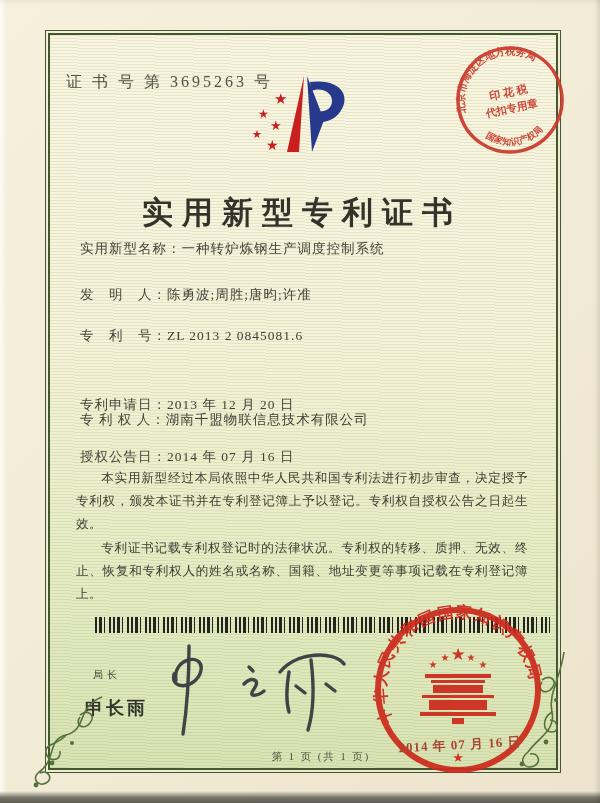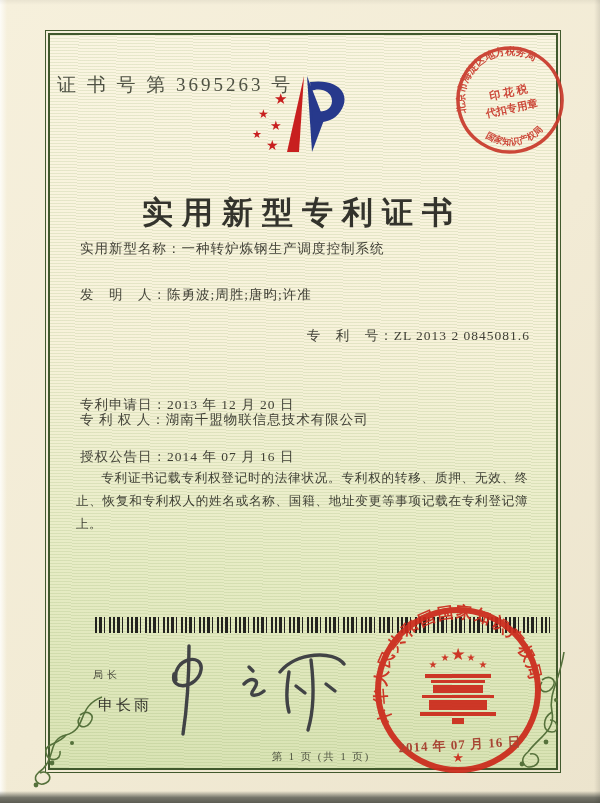--- a/index.html
+++ b/index.html
@@ -15,53 +15,53 @@
   .scan-edge-top{position:absolute;left:0;top:0;width:100%;height:5px;background:linear-gradient(180deg,rgba(0,0,0,0.05),rgba(0,0,0,0));}
 
   .frame{position:absolute;left:45px;top:30px;width:514px;height:741px;border:1px solid #41592d;}
   .frame-inner{
     position:absolute;inset:2px;border:2px solid #41592d;
     background:
       repeating-linear-gradient(1.5deg, rgba(124,156,84,0.16) 0 1px, rgba(124,156,84,0) 1px 3px),
       linear-gradient(180deg,#faf5e1 0%,#f7f2da 42%,#e7ecc5 72%,#d9e3b4 100%);
   }
 
-  .cert-number{position:absolute;left:57px;top:72px;font-size:19px;letter-spacing:3px;color:#4f5244;}
+  .cert-number{position:absolute;left:66px;top:72px;font-size:16px;letter-spacing:3px;color:#4f5244;}
 
   .logo{position:absolute;left:244px;top:70px;width:118px;height:90px;}
 
   .stamp{position:absolute;left:450px;top:40px;width:120px;height:120px;transform:rotate(-12deg);opacity:0.92;}
 
   .title{
     position:absolute;left:45px;top:152px;width:514px;text-align:center;
     font-size:31px;font-weight:700;letter-spacing:9px;color:#33332c;margin-top:40px;
   }
 
   .field-row{position:absolute;left:80px;width:450px;font-size:13.5px;color:#45453a;letter-spacing:1px;white-space:pre;}
   .field-row .lbl{color:#45453a;}
   .field-row .val{color:#3f3f35;}
-  .f1{top:240px;} .f2{top:286px;} .f3{top:327px;text-align:right;} .f4{top:370px;margin-top:26px;} .f5{top:411px;} .f6{top:448px;}
+  .f1{top:240px;} .f2{top:286px;} .f3{top:327px;} .f4{top:370px;margin-top:26px;} .f5{top:411px;} .f6{top:448px;}
 
   .body-text{
     position:absolute;left:76px;top:467px;width:452px;
     font-size:12.6px;line-height:1.84;color:#3e3f34;text-align:justify;letter-spacing:0.4px;
   }
   .body-text p{margin:0;text-indent:2em;}
 
   .barcode{
     position:absolute;left:95px;top:617px;width:455px;height:16px;
     background:repeating-linear-gradient(90deg,
       #23231f 0 2px, transparent 2px 4px,
       #23231f 4px 7px, transparent 7px 9px,
       #23231f 9px 10px, transparent 10px 14px,
       #23231f 14px 16px, transparent 16px 18px);
   }
 
   .director-title{position:absolute;left:93px;top:668px;font-size:10px;letter-spacing:4px;color:#3c3d32;}
-  .director-name{position:absolute;left:98px;top:696px;font-size:15px;font-weight:400;letter-spacing:3px;color:#33342b;}
+  .director-name{position:absolute;left:85px;top:696px;font-size:18px;font-weight:700;letter-spacing:3px;color:#33342b;}
   .signature{position:absolute;left:148px;top:640px;width:210px;height:100px;}
 
   .flourish-bl{position:absolute;left:28px;top:693px;width:80px;height:96px;}
   .flourish-br{position:absolute;left:498px;top:650px;width:72px;height:122px;}
 
   .big-seal{position:absolute;left:368px;top:600px;width:180px;height:180px;opacity:0.93;}
   .seal-date{
     position:absolute;left:372px;top:736px;width:176px;text-align:center;
     font-size:13px;font-weight:700;color:#a84534;letter-spacing:1px;transform:rotate(-3deg);
   }
@@ -113,20 +113,21 @@
   <div class="title">实用新型专利证书</div>
 
   <div class="field-row f1"><span class="lbl">实用新型名称：</span><span class="val">一种转炉炼钢生产调度控制系统</span></div>
   <div class="field-row f2"><span class="lbl">发　明　人：</span><span class="val">陈勇波;周胜;唐昀;许准</span></div>
   <div class="field-row f3"><span class="lbl">专　利　号：</span><span class="val">ZL 2013 2 0845081.6</span></div>
   <div class="field-row f4"><span class="lbl">专利申请日：</span><span class="val">2013 年 12 月 20 日</span></div>
   <div class="field-row f5"><span class="lbl">专 利 权 人：</span><span class="val">湖南千盟物联信息技术有限公司</span></div>
   <div class="field-row f6"><span class="lbl">授权公告日：</span><span class="val">2014 年 07 月 16 日</span></div>
 
   <div class="body-text">
+    <p>本实用新型经过本局依照中华人民共和国专利法进行初步审查，决定授予专利权，颁发本证书并在专利登记簿上予以登记。专利权自授权公告之日起生效。</p>
     <p>专利证书记载专利权登记时的法律状况。专利权的转移、质押、无效、终止、恢复和专利权人的姓名或名称、国籍、地址变更等事项记载在专利登记簿上。</p>
   </div>
 
   <div class="barcode"></div>
 
   <div class="director-title">局长</div>
   <div class="director-name">申长雨</div>
 
   <svg class="signature" viewBox="0 0 210 100">
     <g fill="none" stroke="#31323a" stroke-width="3.4" stroke-linecap="round" stroke-linejoin="round" opacity="0.9">

